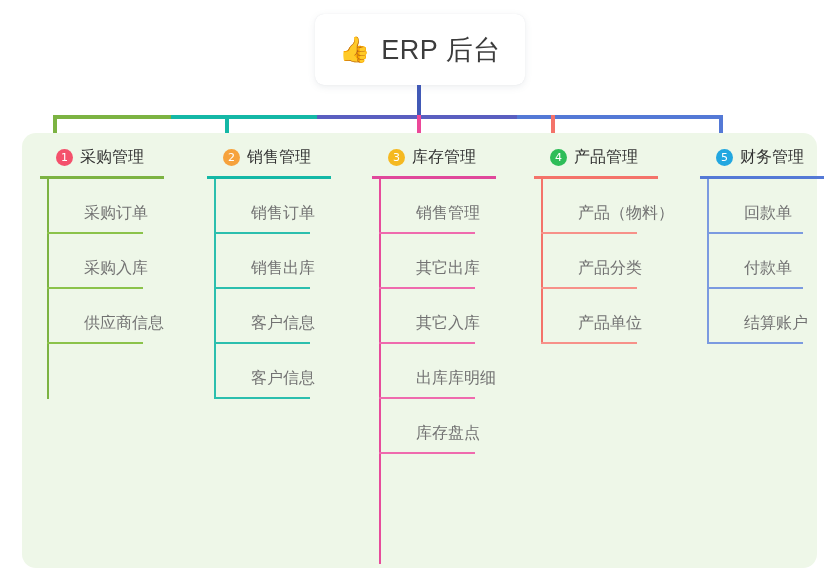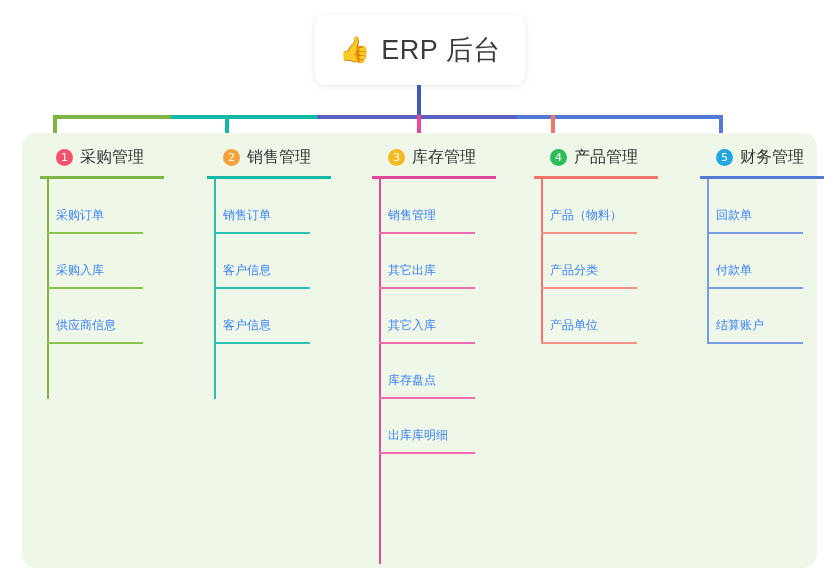--- a/index.html
+++ b/index.html
@@ -106,24 +106,24 @@
     top: 0;
     width: 2px;
   }
   .item {
     position: relative;
     height: 55px;
     box-sizing: border-box;
   }
   .item .label {
     position: absolute;
-    left: 16px;
+    left: 44px;
     bottom: 10px;
-    font-size: 12px;
-    color: #3b82f6;
+    font-size: 16px;
+    color: #737373;
     white-space: nowrap;
   }
   .item .rule {
     position: absolute;
     left: 7px;
     bottom: 0;
     height: 2px;
     width: 96px;
   }
 </style>
@@ -179,20 +179,24 @@
     <span class="col-title">销售管理</span>
   </div>
   <div class="head-rule" style="background:#14b8a6;"></div>
   <div class="items">
     <div class="spine" style="height:220px; background:#2bbfae;"></div>
     <div class="item">
       <span class="label">销售订单</span>
       <span class="rule" style="background:#2bbfae;"></span>
     </div>
     <div class="item">
+      <span class="label">销售出库</span>
+      <span class="rule" style="background:#2bbfae;"></span>
+    </div>
+    <div class="item">
       <span class="label">客户信息</span>
       <span class="rule" style="background:#2bbfae;"></span>
     </div>
     <div class="item">
       <span class="label">客户信息</span>
       <span class="rule" style="background:#2bbfae;"></span>
     </div>
   </div>
 </div>
 
@@ -210,25 +214,25 @@
     </div>
     <div class="item">
       <span class="label">其它出库</span>
       <span class="rule" style="background:#ef6aae;"></span>
     </div>
     <div class="item">
       <span class="label">其它入库</span>
       <span class="rule" style="background:#ef6aae;"></span>
     </div>
     <div class="item">
+      <span class="label">出库库明细</span>
+      <span class="rule" style="background:#ef6aae;"></span>
+    </div>
+    <div class="item">
       <span class="label">库存盘点</span>
-      <span class="rule" style="background:#ef6aae;"></span>
-    </div>
-    <div class="item">
-      <span class="label">出库库明细</span>
       <span class="rule" style="background:#ef6aae;"></span>
     </div>
   </div>
 </div>
 
 <div class="column" style="left:534px;">
   <div class="col-head">
     <span class="badge" style="background:#2ebd59;">4</span>
     <span class="col-title">产品管理</span>
   </div>

